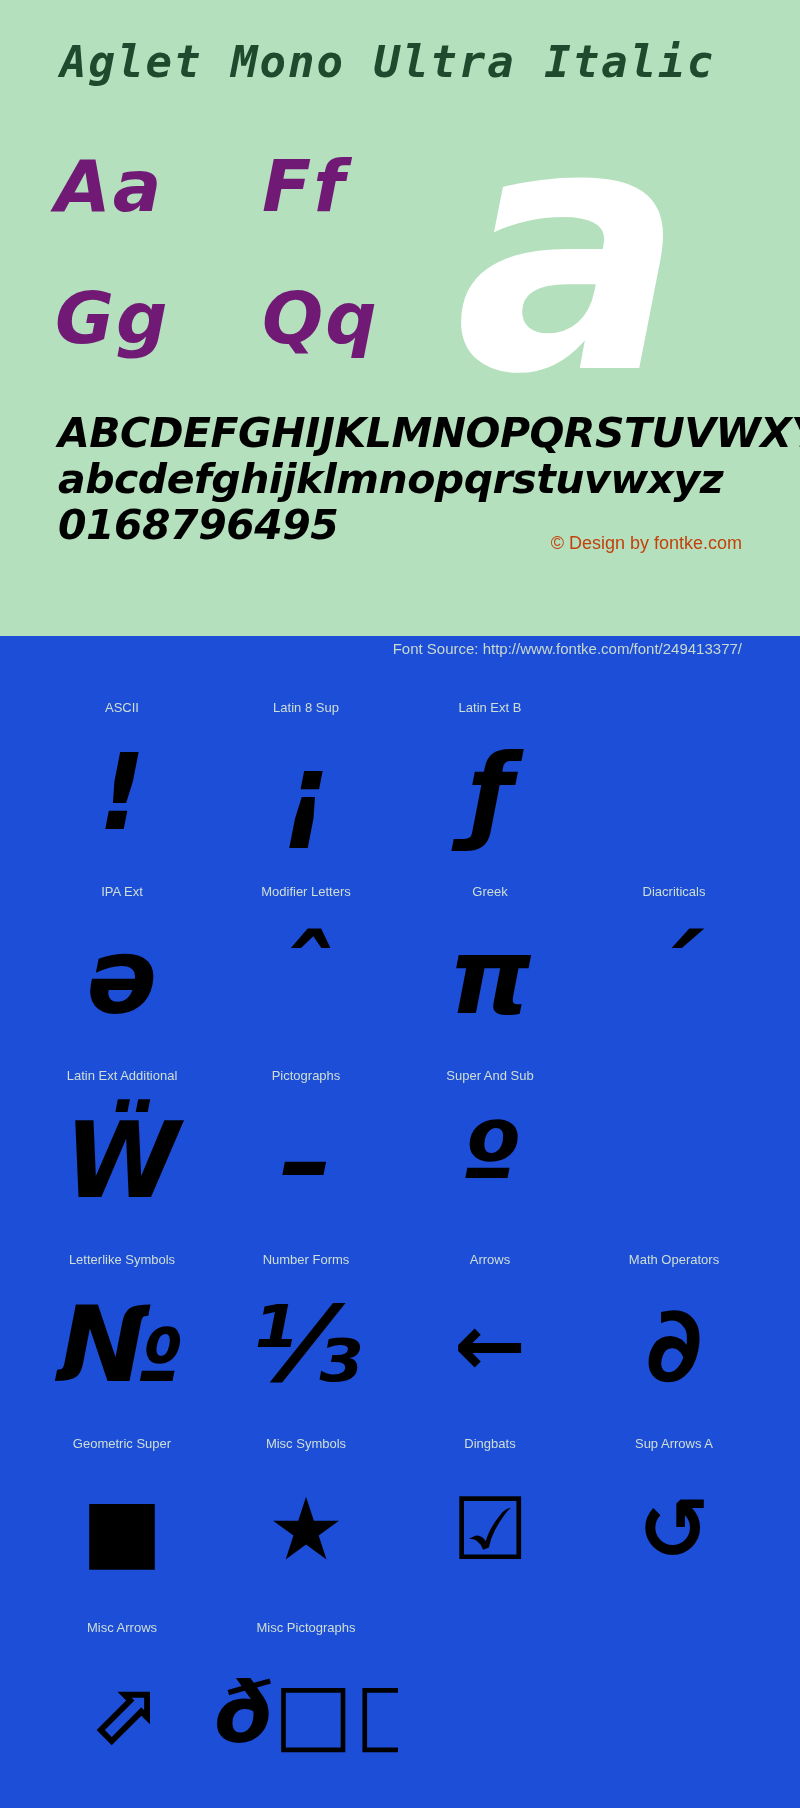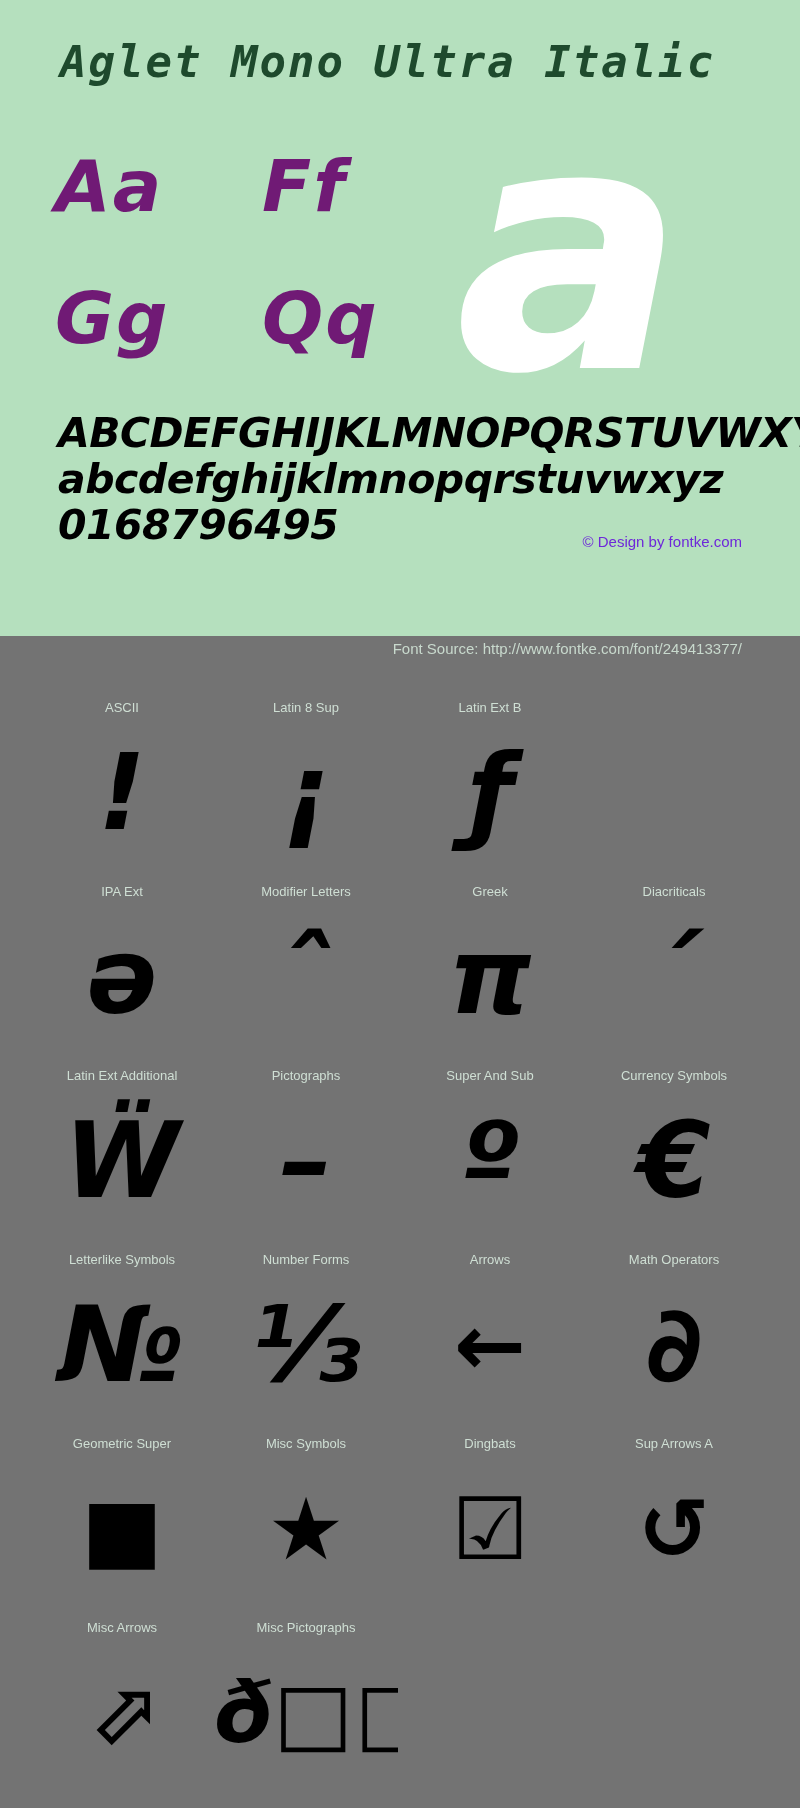--- a/index.html
+++ b/index.html
@@ -94,42 +94,42 @@
     color: #000000;
     line-height: 46px;
     white-space: nowrap;
   }
 
   .credit {
     position: absolute;
     right: 58px;
     top: 533px;
     font-family: "Liberation Sans", sans-serif;
-    font-size: 15px;
-    color: #6d28d9;
+    font-size: 18px;
+    color: #c2410c;
     white-space: nowrap;
   }
   .source-text {
     position: absolute;
     right: 58px;
     top: 4px;
     font-family: "Liberation Sans", sans-serif;
     font-size: 15px;
     color: #c8d9cd;
     white-space: nowrap;
   }
 
   
   .dark-panel {
     position: absolute;
     left: 0;
     top: 636px;
     width: 800px;
     height: 1172px;
-    background: #737373;
+    background: #1d4ed8;
   }
   .block-rows {
     position: absolute;
     left: 0;
     top: 44px;
     width: 800px;
   }
   .block-row {
     display: flex;
     width: 800px;
@@ -249,24 +249,20 @@
             <div class="block-glyph">Ẅ</div>
           </div>
           <div class="block-cell">
             <div class="block-label">Pictographs</div>
             <div class="block-glyph">–</div>
           </div>
           <div class="block-cell">
             <div class="block-label">Super And Sub</div>
             <div class="block-glyph">º</div>
           </div>
-          <div class="block-cell">
-            <div class="block-label">Currency Symbols</div>
-            <div class="block-glyph">€</div>
-          </div>
         </div>
         <div class="block-row">
           <div class="block-cell">
             <div class="block-label">Letterlike Symbols</div>
             <div class="block-glyph">№</div>
           </div>
           <div class="block-cell">
             <div class="block-label">Number Forms</div>
             <div class="block-glyph">⅓</div>
           </div>

